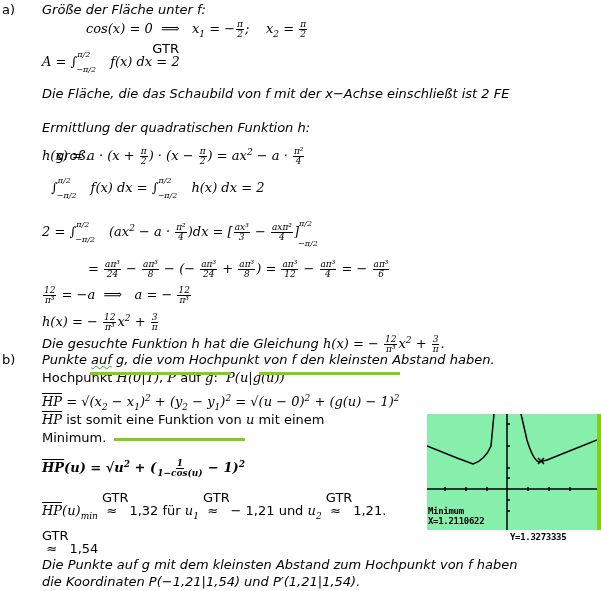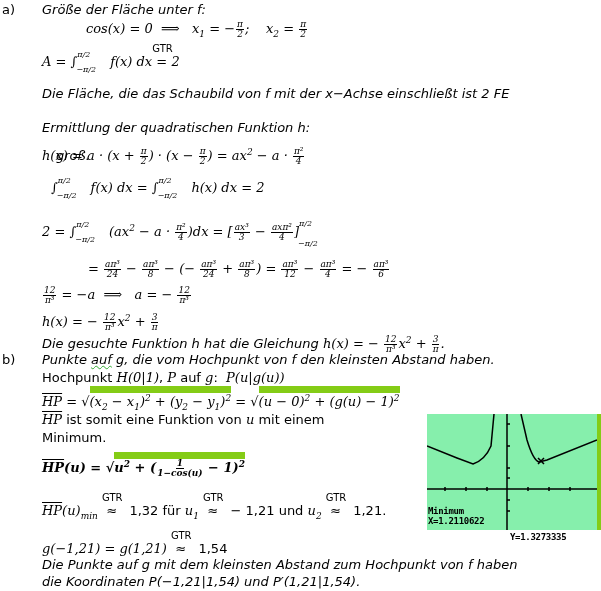--- a/index.html
+++ b/index.html
@@ -9,23 +9,23 @@
   }
   .line { position: absolute; white-space: nowrap; line-height: 16px; }
   .it { font-style: italic; }
   .m { font-family: "DejaVu Serif", serif; font-style: italic; font-size: 13px; }
   .label { position: absolute; left: 2px; font-size: 13px; }
   .frac { display: inline-flex; flex-direction: column; align-items: center; vertical-align: middle; font-size: 9px; line-height: 9px; margin: 0 1px; font-family: "DejaVu Serif", serif; }
   .frac .n { border-bottom: 1px solid #000; padding: 0 1px; }
   .sup { font-size: 9px; vertical-align: super; }
   .sub { font-size: 9px; vertical-align: sub; }
   .gtr { position: relative; display: inline-block; }
-  .gtr .tag { position: absolute; top: -13px; left: -4px; font-size: 10px; font-style: normal; font-family: "DejaVu Sans", sans-serif; text-align: center; }
+  .gtr .tag { position: absolute; top: -13px; left: -4px; font-size: 13px; font-style: normal; font-family: "DejaVu Sans", sans-serif; text-align: center; }
   .ol { text-decoration: overline; }
-  .sqrt { border-top: 7px solid #84cc16; padding-top: 1px; }
+  .sqrt { border-top: 3px solid #84cc16; padding-top: 19px; }
   .calc {
     position: absolute; left: 427px; top: 414px; width: 170px; height: 116px;
     background: #86efac; border-right: 6px solid #84cc16;
   }
   .calc-text { position: absolute; font-family: "DejaVu Sans Mono", monospace; font-size: 9px; font-weight: bold; line-height: 9px; letter-spacing: -0.3px; }
   .squiggle { text-decoration: underline wavy #3a3; text-decoration-thickness: 1px; }
 </style>
 </head>
 <body>
 
@@ -163,21 +163,20 @@
   <span class="m">u<span class="sub">1</span></span>
   <span class="gtr">&nbsp;<span class="tag" style="left:0px;">GTR</span>≈&nbsp;</span>
   &nbsp;<span>− 1,21</span>
   <span>und</span>
   <span class="m">u<span class="sub">2</span></span>
   <span class="gtr">&nbsp;<span class="tag" style="left:0px;">GTR</span>≈&nbsp;</span>
   &nbsp;<span>1,21.</span>
 </div>
 
 <div class="line" style="left:42px; top:541px;">
-  <span class="m">g(−1,21) = g(1,21)</span>
   <span class="gtr">&nbsp;<span class="tag" style="left:0px;">GTR</span>≈&nbsp;</span>
   &nbsp;<span>1,54</span>
 </div>
 
 <div class="line it" style="left:42px; top:557px;">Die Punkte auf g mit dem kleinsten Abstand zum Hochpunkt von f haben</div>
 <div class="line it" style="left:42px; top:574px;">die Koordinaten P(−1,21|1,54) und P′(1,21|1,54).</div>
 
 <div class="calc">
   <svg width="170" height="116" viewBox="0 0 170 116">
 

